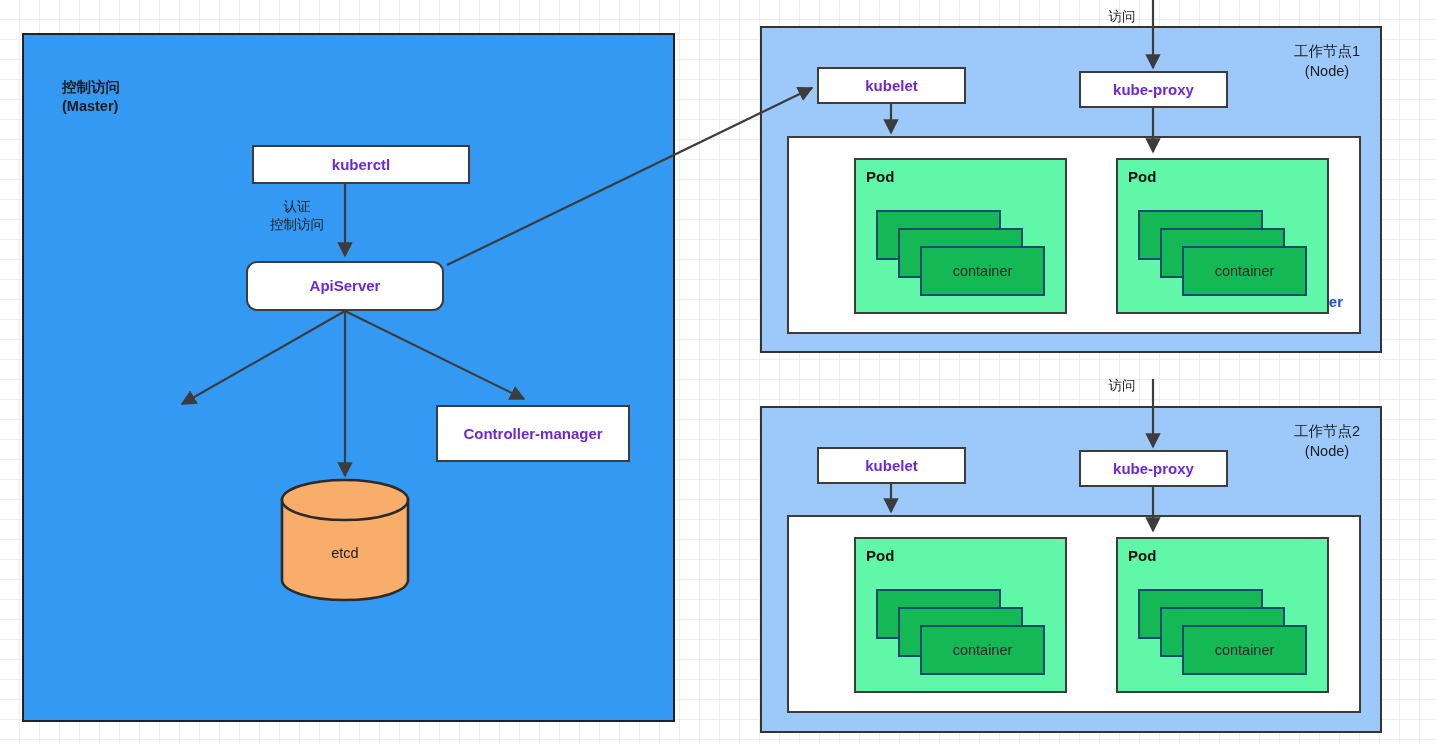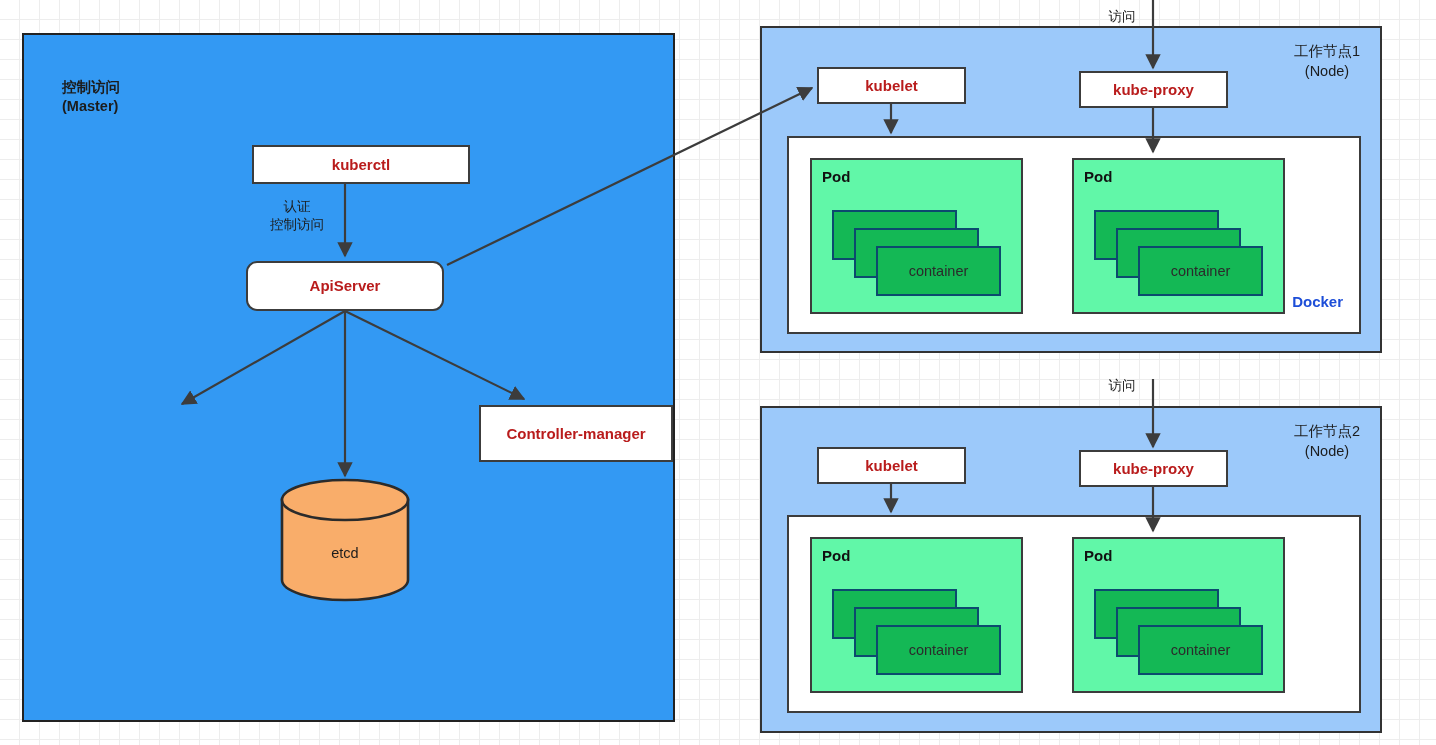--- a/index.html
+++ b/index.html
@@ -98,20 +98,21 @@
     font-weight: bold;
     color: #1d4ed8;
   }
 
   
   .pod {
     position: absolute;
     box-sizing: border-box;
     background: #61f7a8;
     border: 2px solid #3c3c3c;
+    margin-left: 44px;
   }
   .pod-label {
     position: absolute;
     left: 10px; top: 8px;
     font-size: 15px;
     font-weight: bold;
     color: #111111;
   }
   .container-box {
     position: absolute;
@@ -122,28 +123,28 @@
     align-items: center;
     justify-content: center;
     font-size: 14.5px;
     color: #2b2b2b;
     overflow: hidden;
   }
 
   
   .comp {
     background: #ffffff;
-    color: #b91c1c;
+    color: #6d28d9;
     font-size: 15px;
     font-weight: bold;
   }
   #kuberctl-box        { left: 252px; top: 145px; width: 218px; height: 39px; }
   #apiserver-box       { left: 246px; top: 261px; width: 198px; height: 50px; border-radius: 11px; }
   #scheduler-box       { left: 52px;  top: 410px; width: 196px; height: 57px; }
-  #controller-box      { left: 436px; top: 405px; width: 194px; height: 57px; margin-left: 43px; }
+  #controller-box      { left: 436px; top: 405px; width: 194px; height: 57px; }
   #kubelet1-box        { left: 817px; top: 67px;  width: 149px; height: 37px; }
   #kubeproxy1-box      { left: 1079px;top: 71px;  width: 149px; height: 37px; }
   #kubelet2-box        { left: 817px; top: 447px; width: 149px; height: 37px; }
   #kubeproxy2-box      { left: 1079px;top: 450px; width: 149px; height: 37px; }
 
   
   .etcd-wrap {
     position: absolute;
     left: 280px; top: 478px;
     width: 130px; height: 124px;

